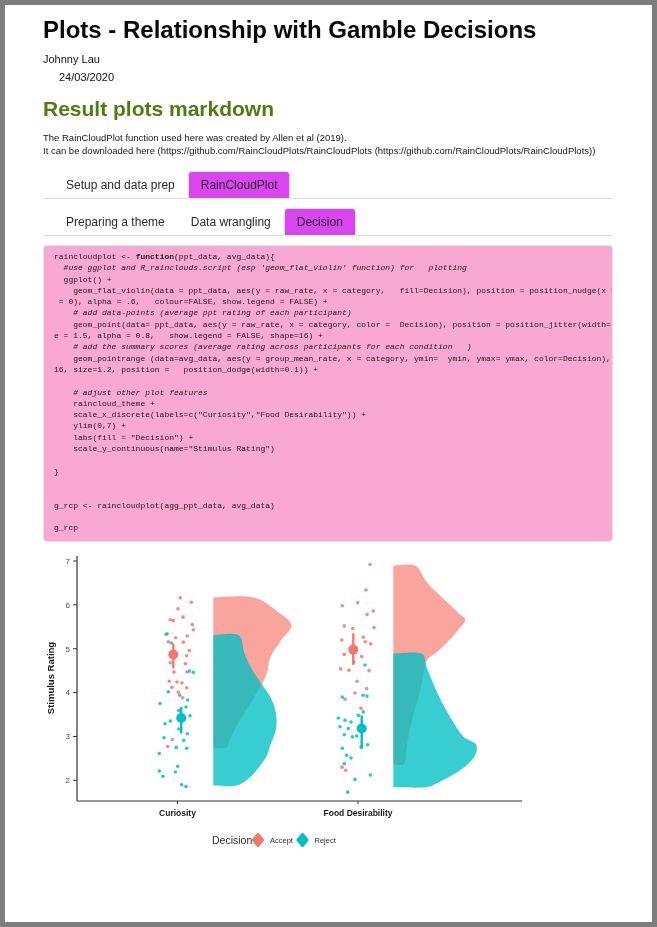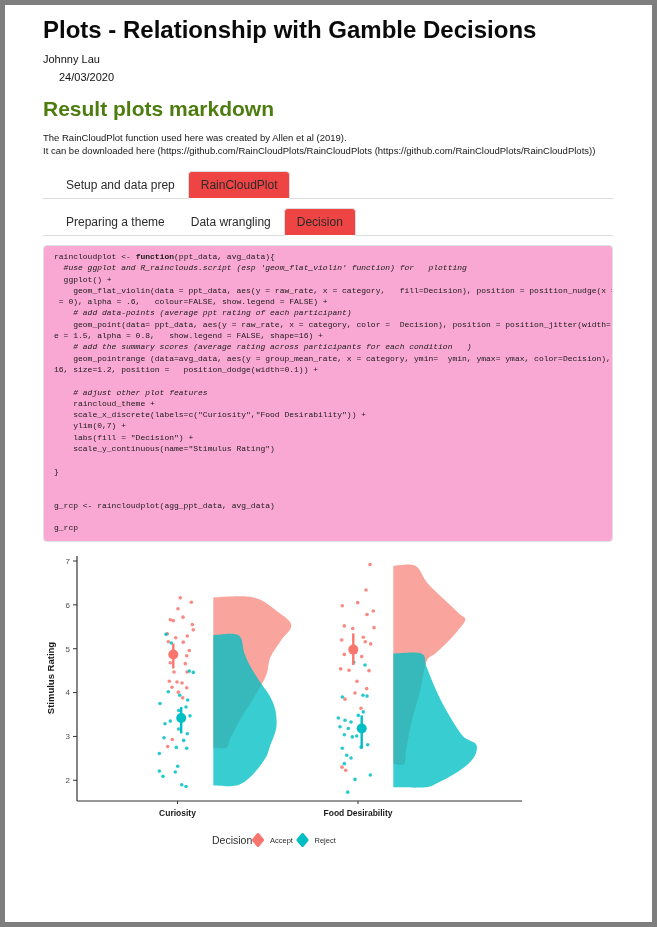--- a/index.html
+++ b/index.html
@@ -17,21 +17,21 @@
   .intro { margin:4px 0 14px; }
   .intro div { font-size:9.5px; line-height:13px; color:#161616; }
 
   ul.nav-tabs { display:flex; list-style:none; margin:0 0 9px; padding:0 0 0 10px; border-bottom:1px solid #ddd; }
   ul.nav-tabs.sub { }
   .nav-tabs li { margin-bottom:-1px; }
   .nav-tabs .tab {
     display:block; padding:6px 12px; font-size:12px; color:#2b2b2b;
     border:1px solid transparent; border-radius:4px 4px 0 0; cursor:pointer; text-decoration:none;
   }
-  .nav-tabs li.active .tab { background:#ef4444; border-color:#ddd; border-bottom-color:#fff; }
+  .nav-tabs li.active .tab { background:#d946ef; border-color:#ddd; border-bottom-color:#fff; }
 
   pre.code {
     margin:0 0 7px; border:1px solid #e1e1e1; border-radius:4px; background:#f9a8d4;
     padding:5px 10px 8px; font-family:"Liberation Mono", monospace;
     font-size:8px; line-height:11.3px; color:#1a1a1a; white-space:pre; overflow:hidden;
   }
   pre.code .comment { font-style:italic; }
   pre.code .kw { font-weight:bold; }
   pre.code div { min-height:11.3px; }
 

